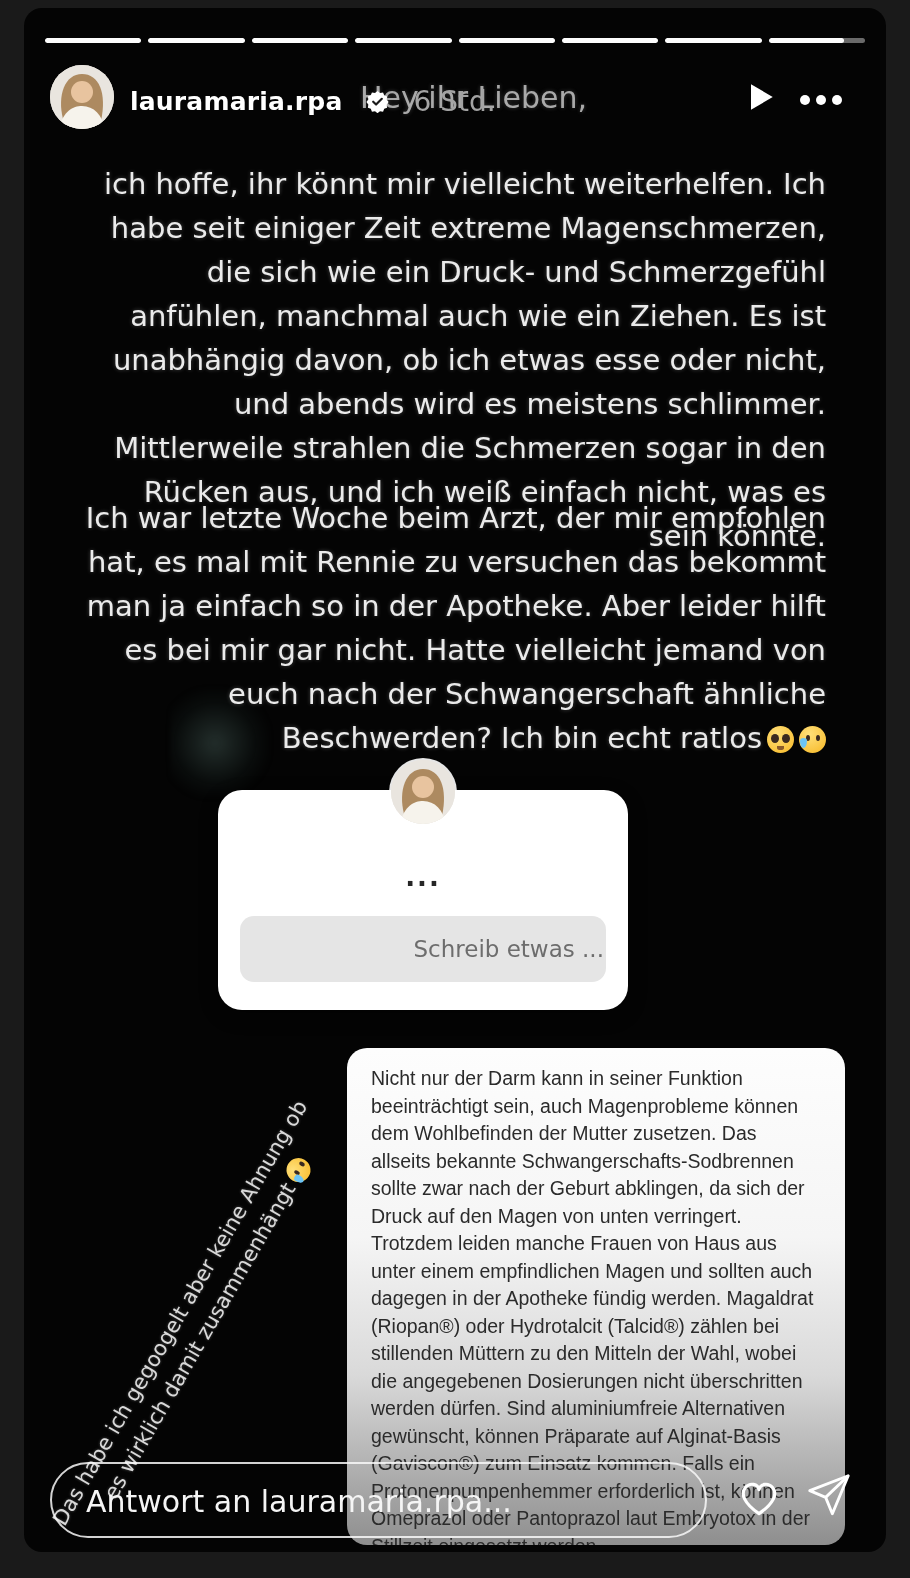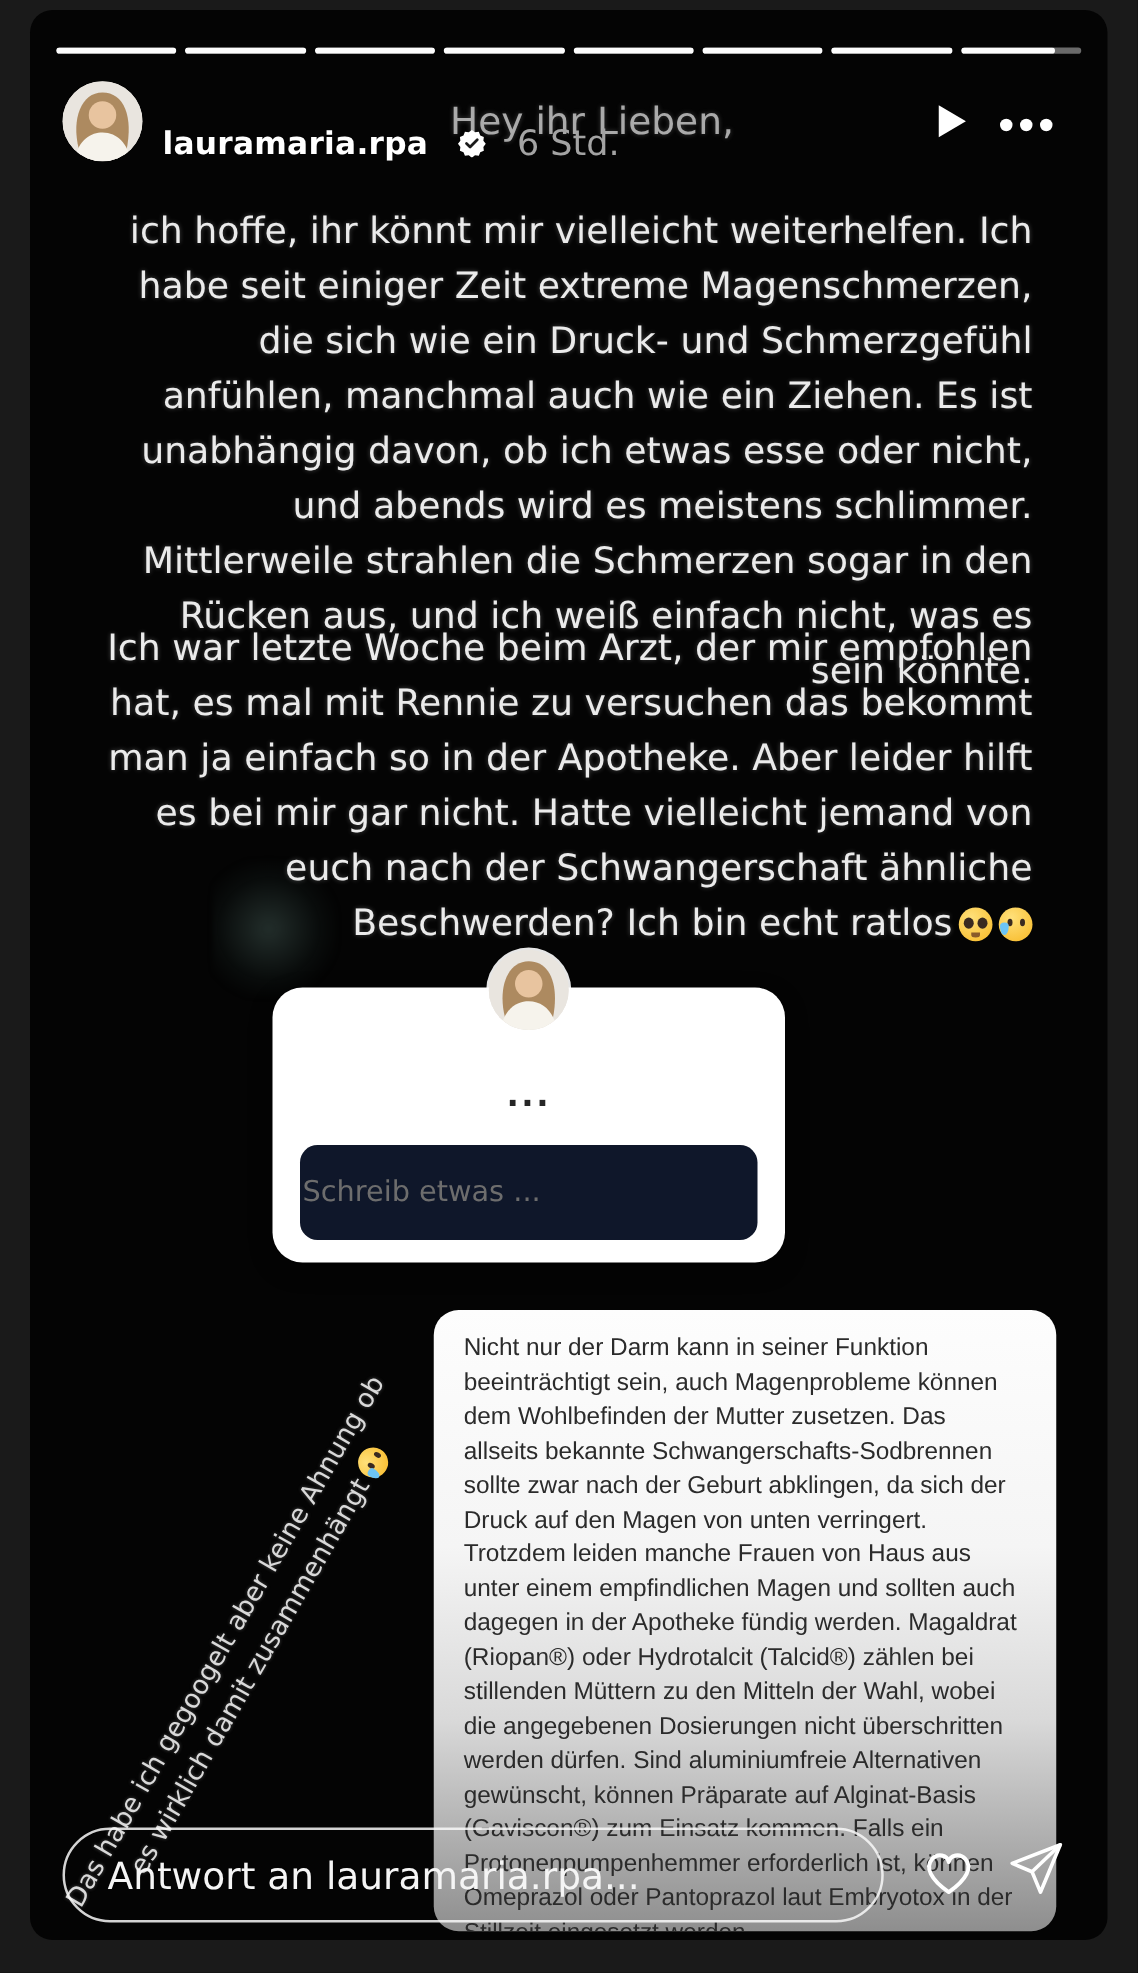--- a/index.html
+++ b/index.html
@@ -12,21 +12,21 @@
   .progress-row{position:absolute;left:21px;top:30px;width:820px;height:5px;
                 display:flex;gap:7px;z-index:20;}
   .progress-seg{flex:1;background:#6a6a6a;border-radius:3px;overflow:hidden;}
   .progress-fill{height:100%;background:#fdfdfd;border-radius:3px;}
 
   
   .header{position:absolute;left:0;top:57px;width:100%;height:68px;z-index:20;}
   .avatar{position:absolute;left:26px;top:0;width:64px;height:64px;border-radius:50%;
           overflow:hidden;background:#e9e5df;}
   .avatar svg{display:block;}
-  .user-row{position:absolute;left:106px;top:17px;height:64px;display:flex;align-items:center;gap:23px;}
+  .user-row{position:absolute;left:106px;top:4px;height:64px;display:flex;align-items:center;gap:23px;}
   .username{font-size:25px;font-weight:bold;color:#ffffff;letter-spacing:.2px;}
   .badge{width:23px;height:23px;}
   .timestamp{font-size:28px;color:#a3a3a3;margin-left:2px;}
   .play-button{position:absolute;left:718px;top:14px;width:36px;height:36px;cursor:pointer;}
   .more-button{position:absolute;left:772px;top:26px;display:flex;gap:6px;cursor:pointer;padding:4px;}
   .more-dot{width:10px;height:10px;border-radius:50%;background:#fff;}
 
   .greeting{position:absolute;left:336px;top:72px;font-size:30px;color:rgba(205,205,205,.8);
             z-index:15;white-space:nowrap;text-shadow:0 0 4px rgba(200,200,200,.3);}
 
@@ -53,22 +53,22 @@
   .emoji-tearsmile::after{content:"";position:absolute;left:1px;top:12px;width:7px;height:10px;
          background:#6cc4f5;border-radius:50% 50% 50% 50%/30% 30% 70% 70%;}
 
   
   .sticker{position:absolute;left:194px;top:782px;width:410px;height:220px;background:#ffffff;
            border-radius:24px;z-index:5;box-shadow:0 6px 18px rgba(0,0,0,.4);}
   .sticker-avatar{position:absolute;left:367px;top:752px;width:64px;height:64px;border-radius:50%;
            overflow:hidden;background:#e9e5df;z-index:6;box-shadow:0 0 0 2px rgba(255,255,255,.9);}
   .sticker-question{position:absolute;left:0;top:72px;width:100%;text-align:center;
            font-size:26px;font-weight:bold;color:#262626;letter-spacing:2px;}
-  .sticker-input{position:absolute;left:22px;top:126px;width:366px;height:76px;background:#0f172a;
-           border:none;border-radius:14px;text-align:left;font-size:23px;color:#6d6d6d;
+  .sticker-input{position:absolute;left:22px;top:126px;width:366px;height:66px;background:#e5e5e5;
+           border:none;border-radius:14px;text-align:right;font-size:23px;color:#6d6d6d;
            font-family:"DejaVu Sans","Liberation Sans",sans-serif;box-sizing:border-box;outline:none;}
   .sticker-input::placeholder{color:#6d6d6d;opacity:1;}
 
   
   .rotated-note{position:absolute;left:-80px;top:1282px;width:500px;text-align:center;
            font-size:21px;line-height:31px;color:#d9d9d9;transform:rotate(-60deg);z-index:6;
            text-shadow:0 0 3px rgba(220,220,220,.35);}
   .rotated-note .emoji{width:24px;height:24px;}
 
   

